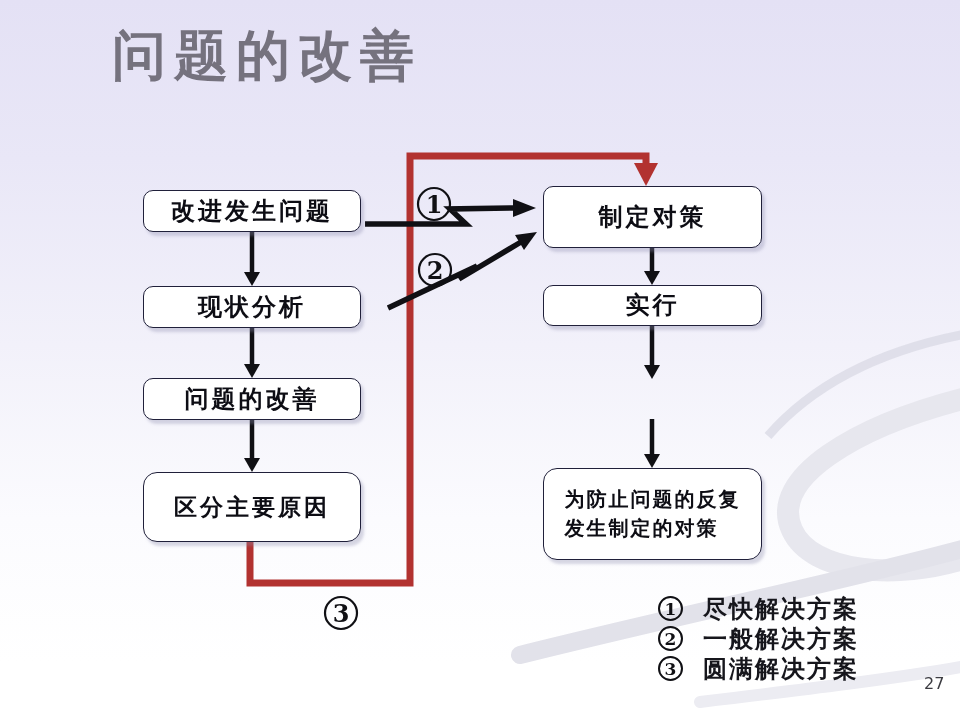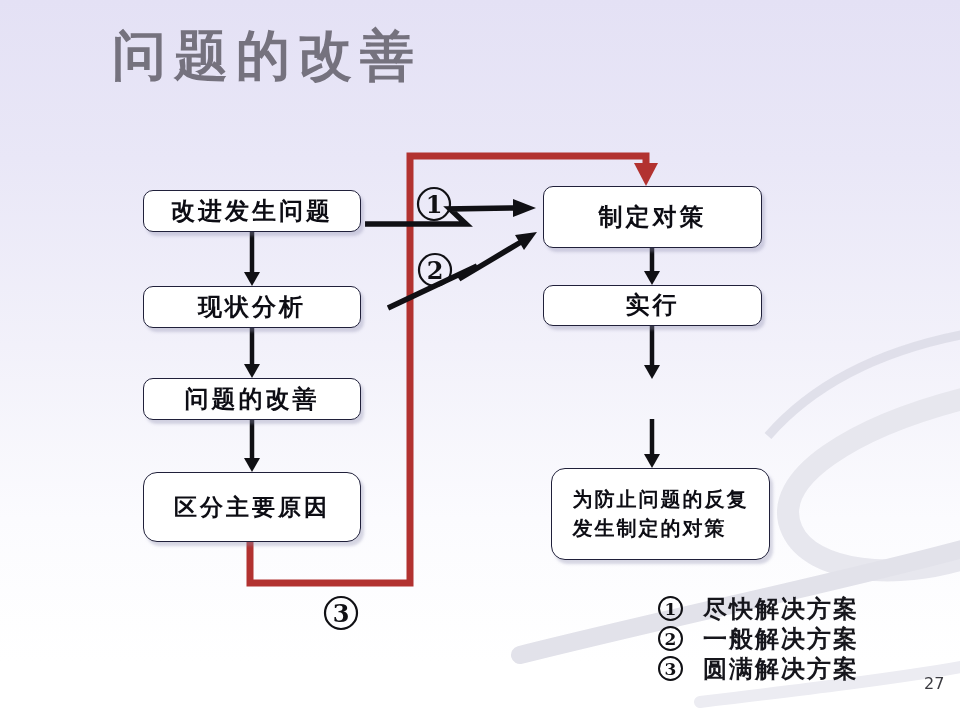--- a/index.html
+++ b/index.html
@@ -19,21 +19,21 @@
   
   .fbox{
     position:absolute; box-sizing:border-box;
     background:#ffffff; border:1.6px solid var(--box-border,#20203a);
     border-radius:10px; box-shadow:3px 4px 3px rgba(140,140,175,.35);
     display:flex; align-items:center; justify-content:center;
     font-size:24px; font-weight:700; color:#0d0d14; letter-spacing:3px;
     text-align:left; white-space:pre-line; line-height:1.45;
   }
   .fbox.big{border-radius:14px;}
-  .fbox.small-text{font-size:20px; letter-spacing:2px;margin-left:8px;}
+  .fbox.small-text{font-size:20px; letter-spacing:2px;}
   .fbox.mid-text{font-size:23px;}
   
   .red-stroke{stroke:var(--red-path,#b23230); fill:none;}
   .red-fill{fill:var(--red-path,#b23230); stroke:none;}
   .blk{stroke:#101014; fill:none;}
   .blk-fill{fill:#101014; stroke:none;}
   .cnum-svg circle{fill:none; stroke:#101014; stroke-width:2.2;}
   .cnum-svg text{font-family:"DejaVu Serif",serif; font-size:24px; font-weight:700; fill:#101014; text-anchor:middle;}
   
   .legend{position:absolute; left:658px; top:594px; display:flex; flex-direction:column; gap:1px;}

